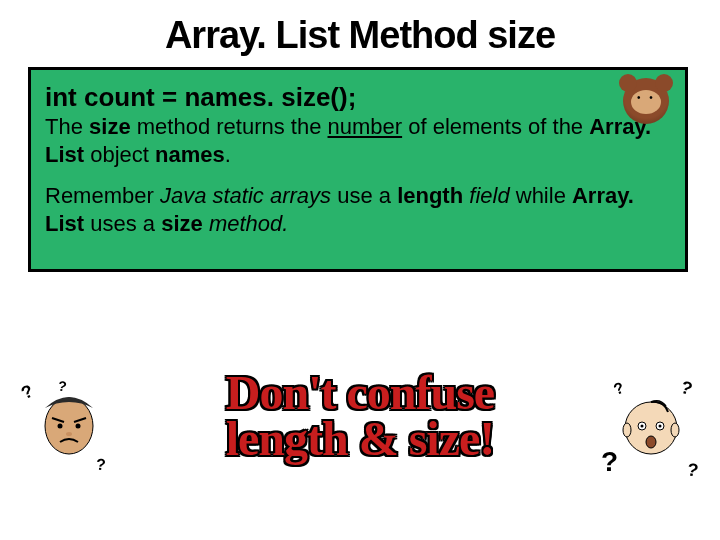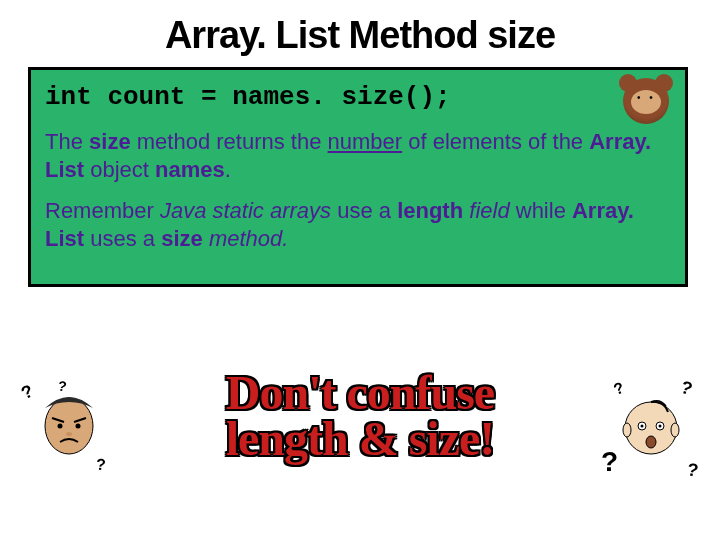--- a/index.html
+++ b/index.html
@@ -27,30 +27,29 @@
     letter-spacing: -1px;
   }
   .greenbox {
     background: #29b36b;
     border: 3px solid #000;
     padding: 12px 14px 16px 14px;
     width: 660px;
     position: relative;
   }
   .code {
-    font-family: Liberation Mono, monospace;
+    font-family: Liberation Sans, sans-serif;
     font-weight: bold;
     font-size: 26px;
     color: #000;
-    margin-bottom: 16px;
   }
   .para {
     font-family: Arial, sans-serif;
     font-size: 22px;
-    color: #4c1d95;
+    color: #000000;
     line-height: 1.25;
     margin-bottom: 14px;
   }
   .para:last-child { margin-bottom: 16px; }
   .b { font-weight: 900; }
   .u { text-decoration: underline; }
   .i { font-style: italic; }
   .monkey {
     position: absolute;
     top: 8px;

